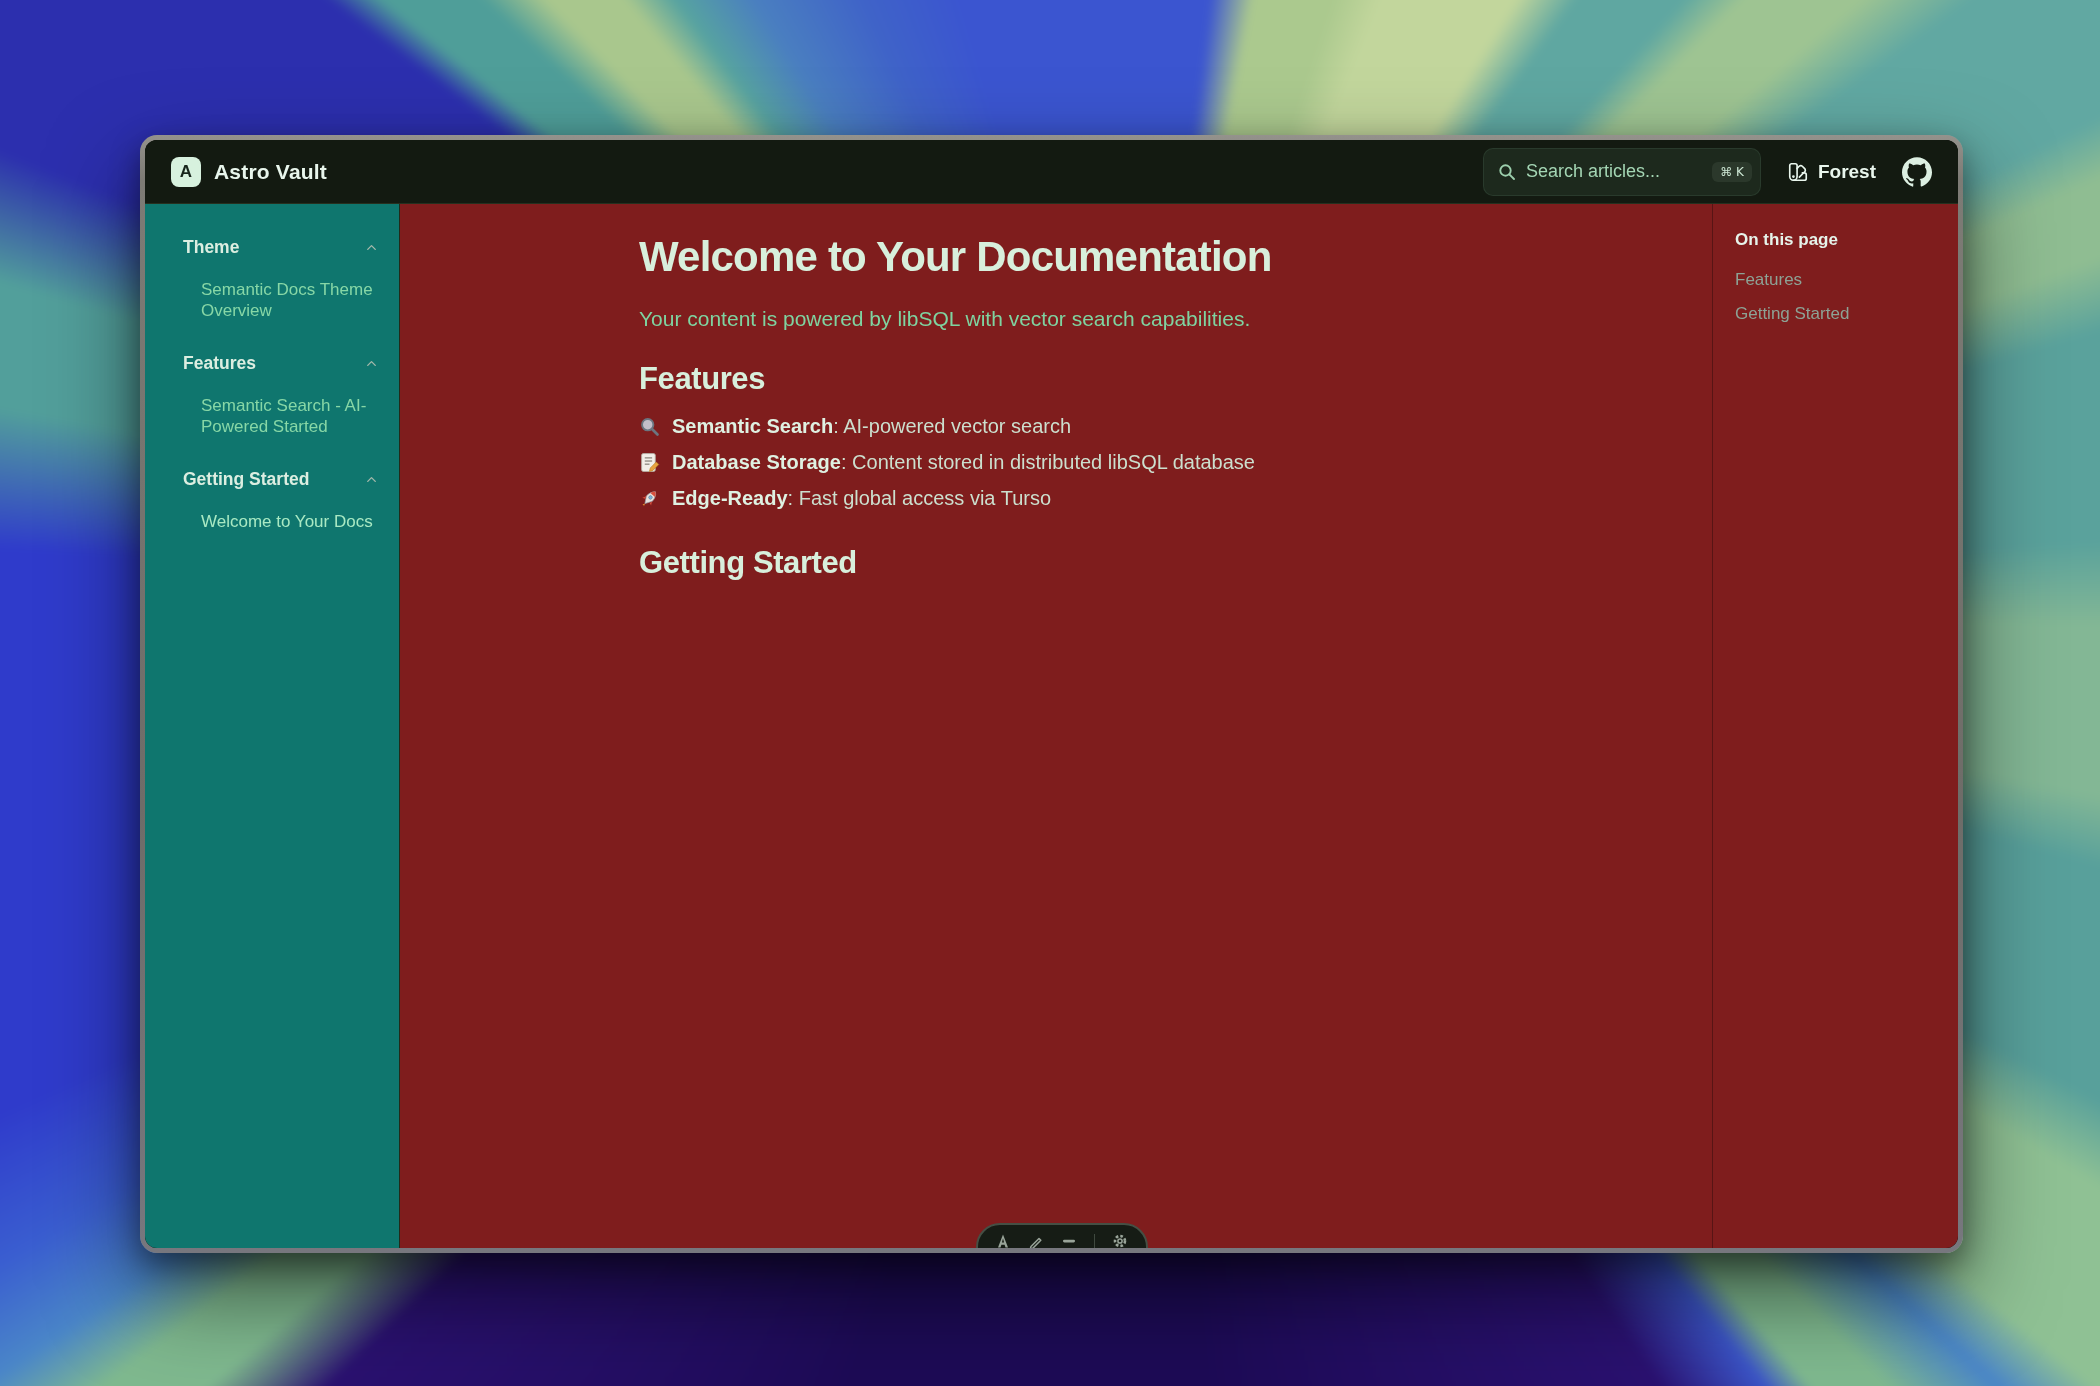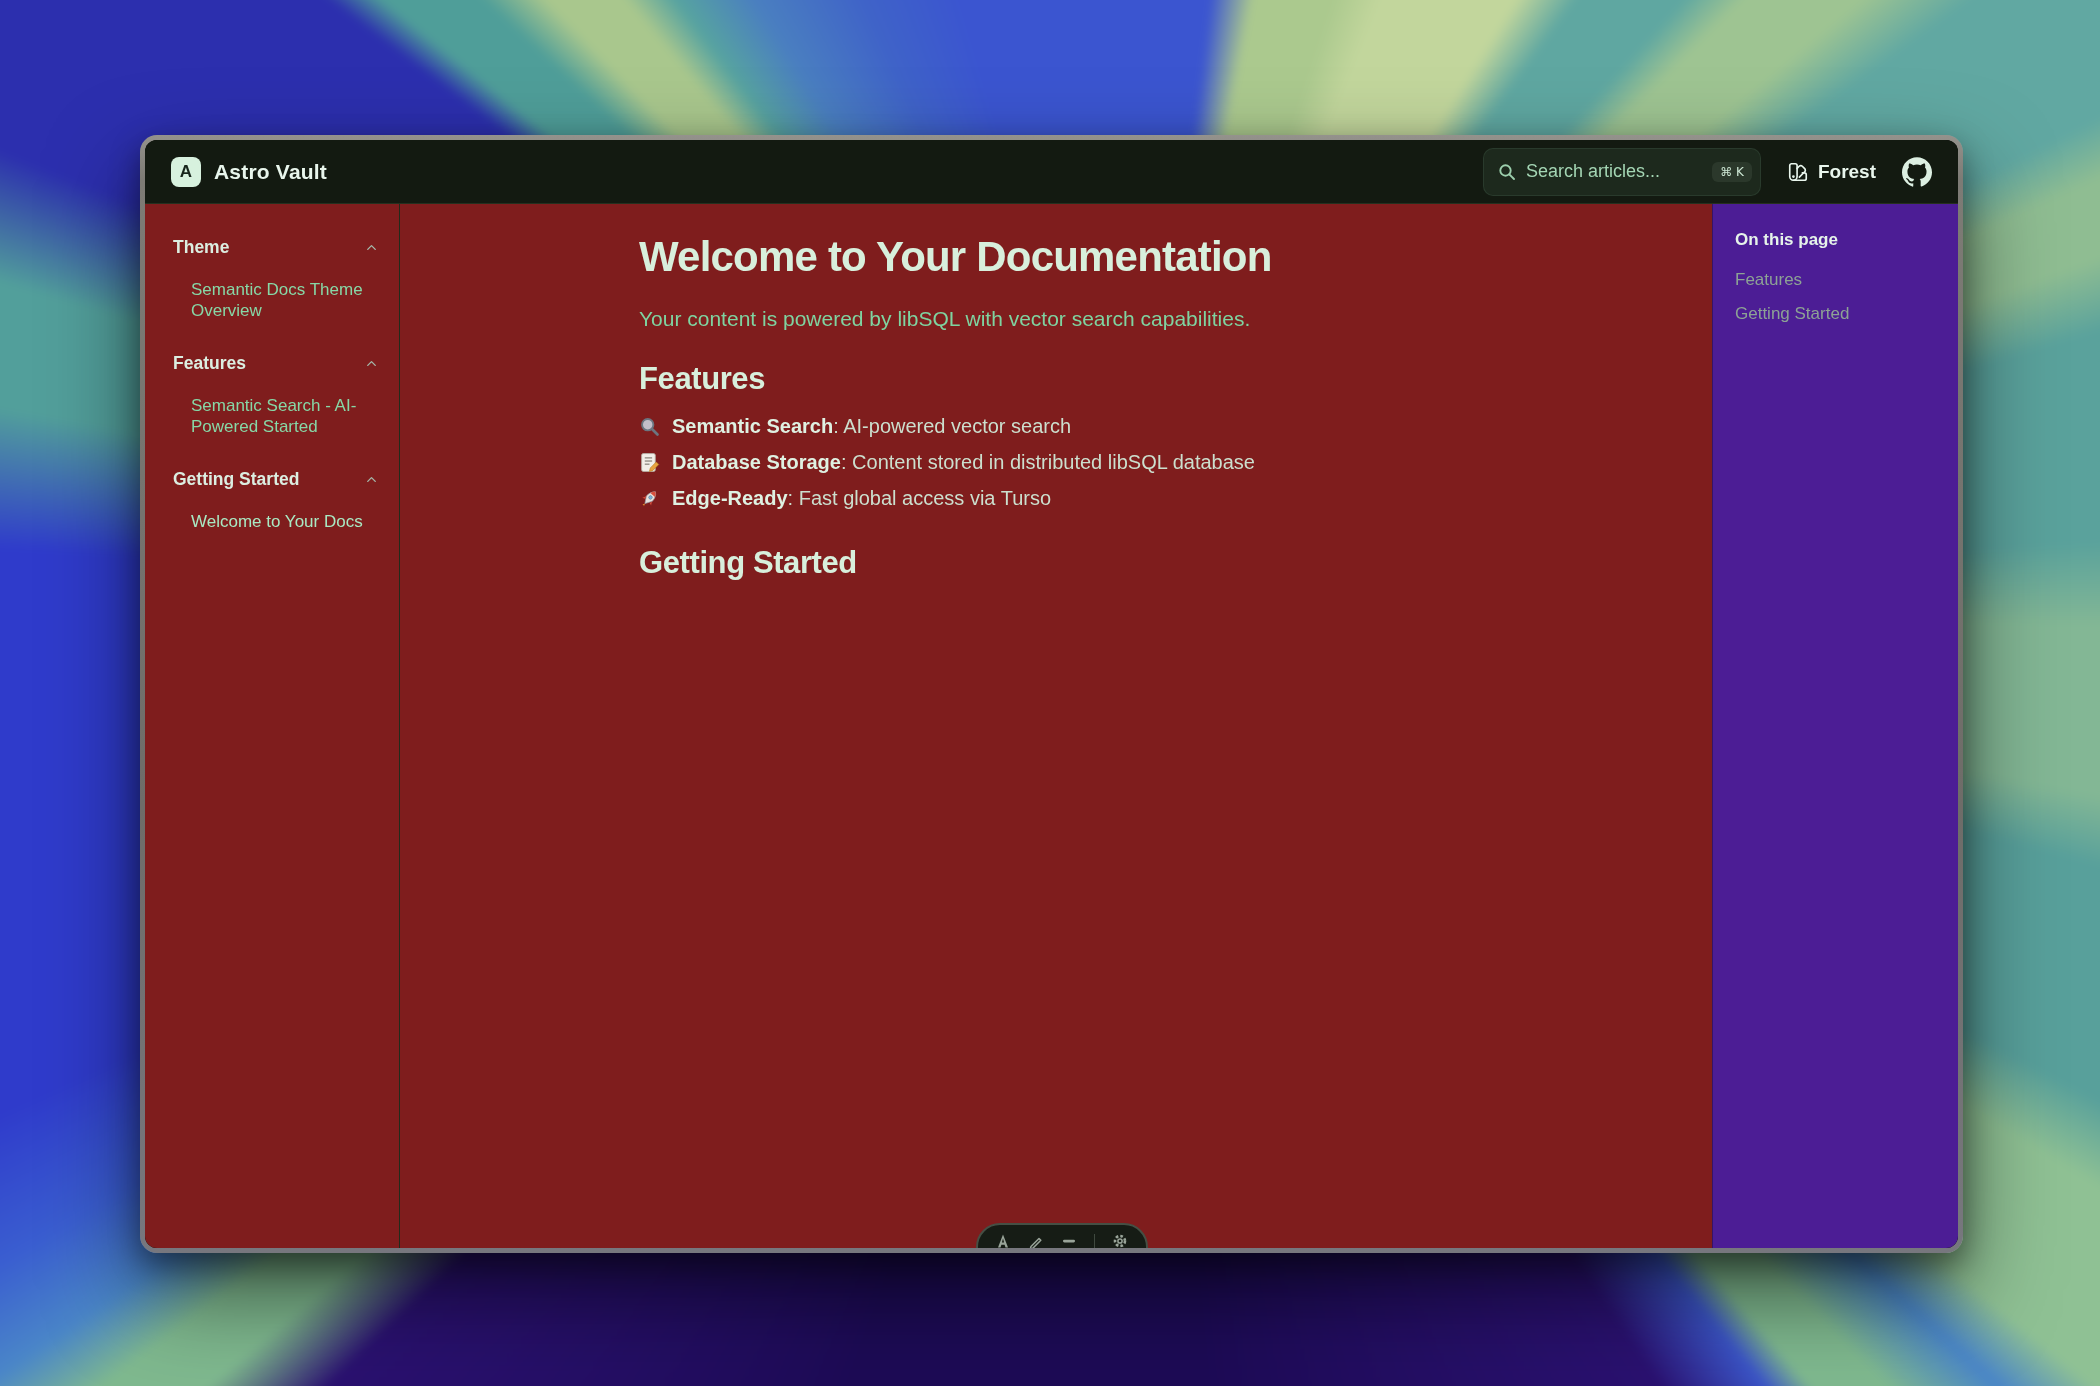--- a/index.html
+++ b/index.html
@@ -81,22 +81,22 @@
   .theme-btn {
     display:flex; align-items:center; gap:9px; background:none; border:none; cursor:pointer;
     color:#e9f6ed; font-size:19px; font-weight:700; font-family:inherit;
   }
   .gh-link { display:flex; align-items:center; cursor:pointer; }
 
   
   .app-body { flex:1; display:flex; min-height:0; }
 
   .sidebar {
-    width:255px; flex:0 0 255px; background:#7f1d1d; border-right:1px solid #212b1b;
-    padding:33px 20px 0 28px;
+    width:255px; flex:0 0 255px; background:#0f766e; border-right:1px solid #212b1b;
+    padding:33px 20px 0 38px;
   }
   .nav-section { margin-bottom:26px; }
   .nav-header {
     width:100%; display:flex; align-items:center; justify-content:space-between;
     background:none; border:none; cursor:pointer; font-family:inherit;
     color:#dceee1; font-size:17.5px; font-weight:700; height:20px; margin-bottom:16px;
   }
   .nav-link {
     display:block; text-decoration:none; color:#87d7a6;
     font-size:17px; line-height:21px; padding:6px 0 6px 18px; cursor:pointer;
@@ -119,21 +119,21 @@
     display:flex; align-items:center; gap:12px;
     color:#ccdfce; font-size:20px; line-height:26px; margin-bottom:10px;
   }
   .feature-list strong { color:#dff1e2; font-weight:700; }
   .fl-icon { width:21px; height:21px; flex:0 0 21px; display:inline-flex; }
   .gs-heading { margin-top:34px !important; }
   .gs-text { color:#ccdfce; font-size:20px; line-height:25px; margin-top:22px; max-width:700px; }
 
   
   .toc {
-    width:246px; flex:0 0 246px; background:#4c1d95;
+    width:246px; flex:0 0 246px; background:#7f1d1d;
     border-left:1px solid rgba(0,0,0,.30); padding:26px 16px 0 22px;
   }
   .toc-title { color:#e6f3ea; font-size:17px; font-weight:700; margin-bottom:19px; }
   .toc-link { display:block; text-decoration:none; color:#8da295; font-size:17px; line-height:17px; margin-bottom:13px; padding:2px 0; cursor:pointer; }
 
   
   .dev-toolbar {
     position:absolute; bottom:-23px; left:calc(50% + 10px); transform:translateX(-50%);
     width:172px; height:48px; border-radius:24px;
     background:#161c15; border:2px solid #454f44;

